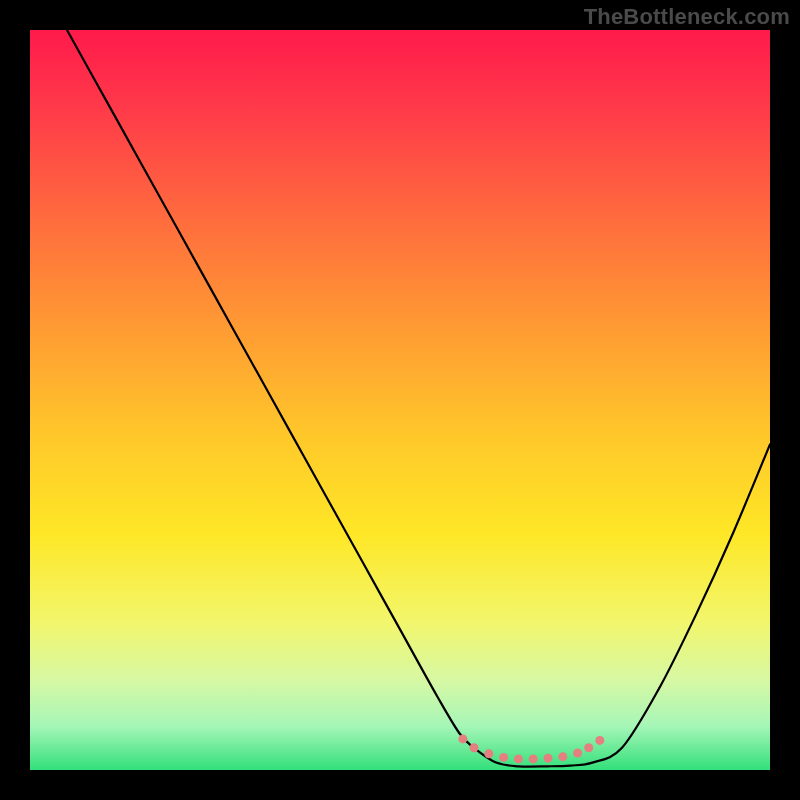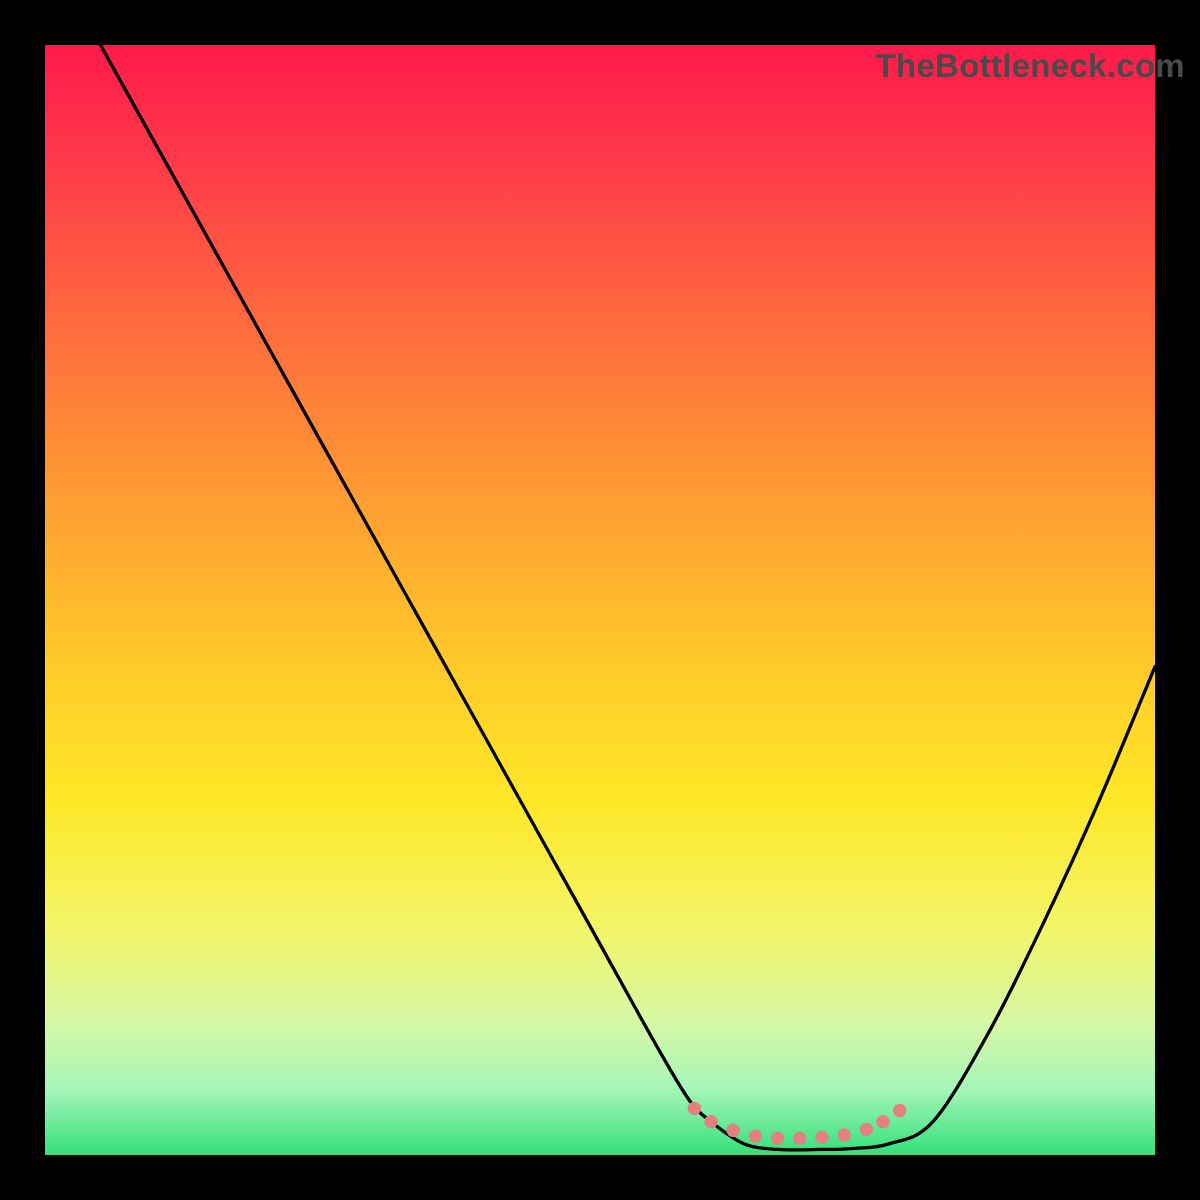--- a/index.html
+++ b/index.html
@@ -19,21 +19,20 @@
   }
   .watermark {
     position: absolute;
     top: 4px;
     right: 10px;
     color: #4a4a4a;
     font-size: 22px;
     font-weight: 600;
     z-index: 10;
     letter-spacing: 0.2px;
-    margin-top: 27px;
   }
   .plot {
     position: absolute;
     left: 30px;
     top: 30px;
     width: 740px;
     height: 740px;
   }
   svg {
     display: block;

